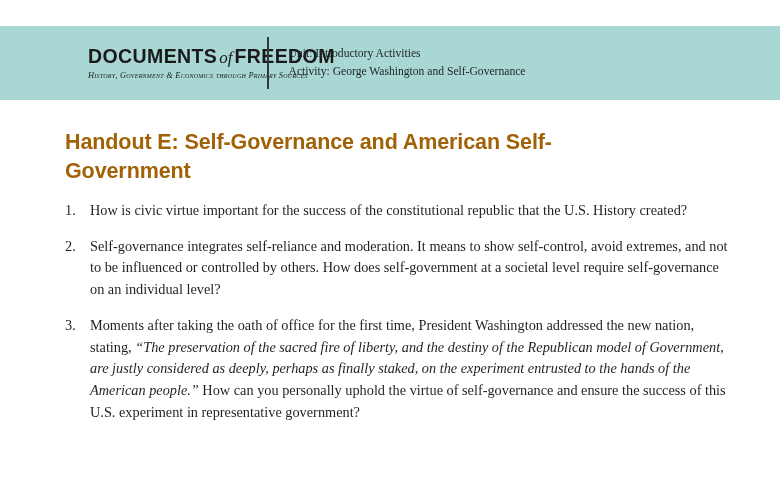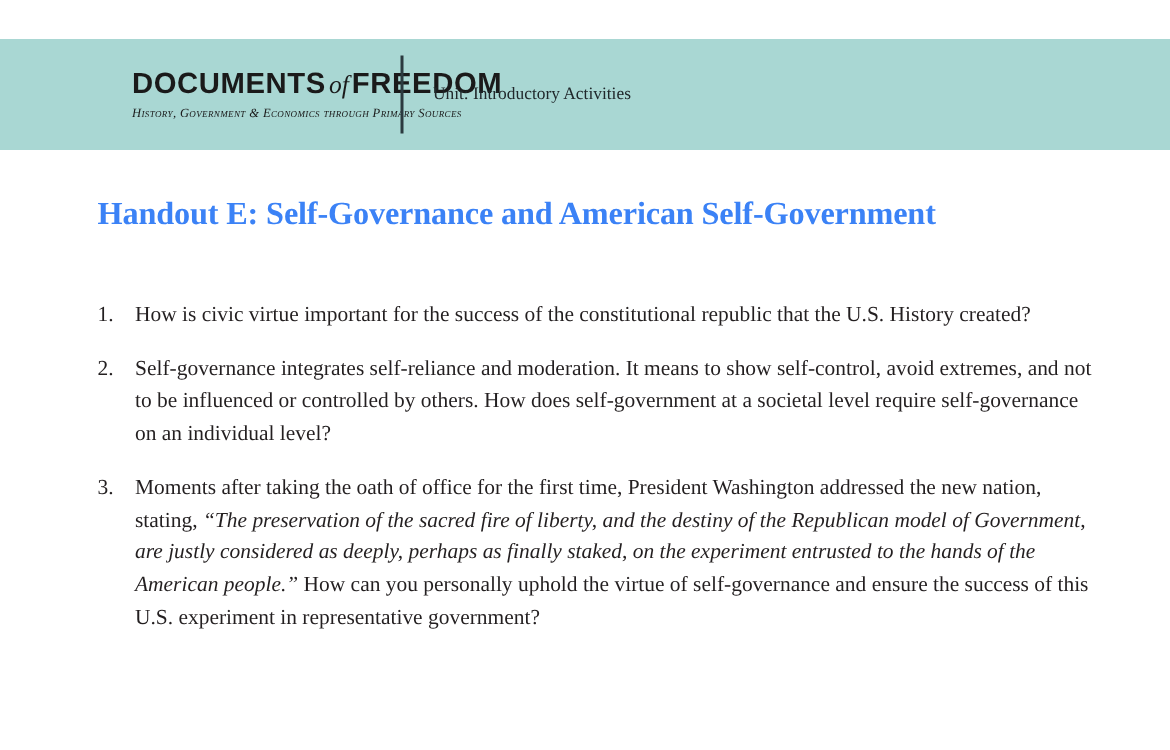--- a/index.html
+++ b/index.html
@@ -73,25 +73,25 @@
     color: #20282b;
   }
   .meta-line { white-space: nowrap; }
 
   
   .page-title {
     position: absolute;
     top: 114px;
     left: 65px;
     width: 560px;
-    font-family: Liberation Serif, serif;
+    font-family: Liberation Sans, sans-serif;
     font-weight: bold;
     font-size: 21.5px;
     line-height: 1.33;
-    color: #3b82f6;
+    color: #a16207;
     letter-spacing: -0.1px;
   }
 
   
   .questions {
     position: absolute;
     top: 200px;
     left: 65px;
     width: 665px;
   }
@@ -123,20 +123,21 @@
     <div class="brand-title">
       <span>DOCUMENTS</span><span class="of">of</span><span>FREEDOM</span>
     </div>
     <div class="brand-tagline">History, Government &amp; Economics through Primary Sources</div>
   </div>
 
   <div class="header-divider"></div>
 
   <div class="meta-block">
     <div class="meta-line">Unit: Introductory Activities</div>
+    <div class="meta-line">Activity: George Washington and Self-Governance</div>
   </div>
 
 </div>
 
 <h1 class="page-title">Handout E: Self-Governance and American Self-Government</h1>
 
 <div class="questions">
 
   <div class="q-item">
     <div class="q-num">1.</div>

